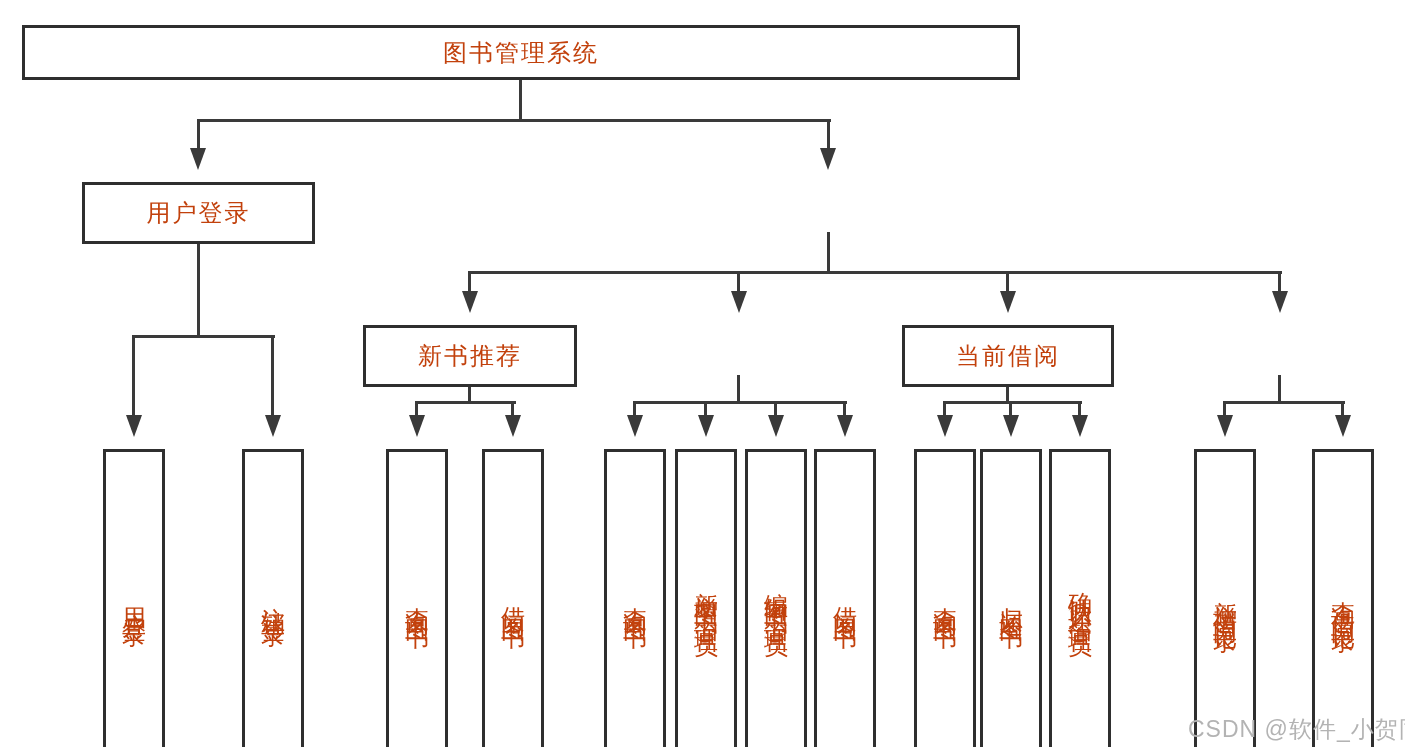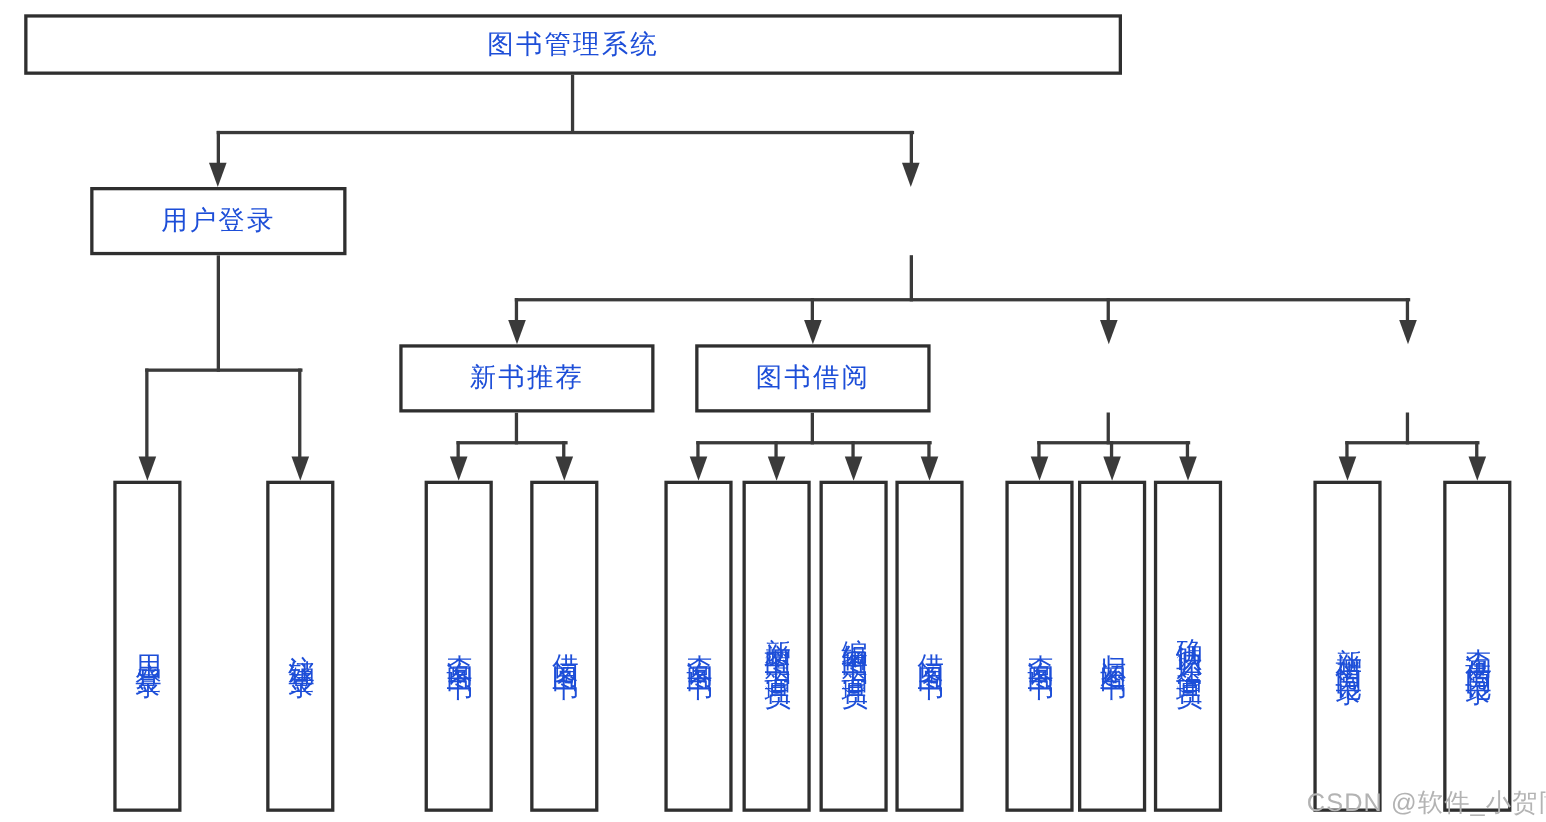--- a/index.html
+++ b/index.html
@@ -21,25 +21,26 @@
     background: #ffffff;
   }
   .node {
     position: absolute;
     box-sizing: border-box;
     border: 3px solid #2f2f2f;
     background: #ffffff;
     display: flex;
     align-items: center;
     justify-content: center;
-    color: #1d4ed8;
+    color: #c2410c;
     font-size: 24px;
     letter-spacing: 2px;
     line-height: 1;
     white-space: nowrap;
+    margin-top: 12px;
   }
   .leaf {
     writing-mode: vertical-rl;
     text-orientation: mixed;
     letter-spacing: 6px;
     white-space: normal;
     font-size: 24px;
   }
   .vline {
     position: absolute;
@@ -131,22 +132,22 @@
   <div class="hline" style="left:1223px; top:401px; width:122px;"></div>
   <div class="vline" style="left:1223px; top:401px; height:16px;"></div>
   <div class="arrow" style="left:1217px; top:415px;"></div>
   <div class="vline" style="left:1341px; top:401px; height:16px;"></div>
   <div class="arrow" style="left:1335px; top:415px;"></div>
 
   <div class="node" style="left:22px; top:13px; width:998px; height:55px;">图书管理系统</div>
 
   <div class="node" style="left:82px; top:170px; width:233px; height:62px;">用户登录</div>
 
-  <div class="node" style="left:363px; top:313px; width:232px; height:62px;">新书推荐</div>
-  <div class="node" style="left:632px; top:313px; width:214px; height:62px;">图书借阅</div>
+  <div class="node" style="left:363px; top:313px; width:214px; height:62px;">新书推荐</div>
+  <div class="node" style="left:902px; top:313px; width:212px; height:62px;">当前借阅</div>
 
   <div class="node leaf" style="left:103px; top:437px; width:62px; height:301px;">用户登录</div>
   <div class="node leaf" style="left:242px; top:437px; width:62px; height:301px;">注销登录</div>
 
   <div class="node leaf" style="left:386px; top:437px; width:62px; height:301px;">查询图书</div>
   <div class="node leaf" style="left:482px; top:437px; width:62px; height:301px;">借阅图书</div>
 
   <div class="node leaf" style="left:604px; top:437px; width:62px; height:301px;">查询图书</div>
   <div class="node leaf" style="left:675px; top:437px; width:62px; height:301px;">新增图书（管理员）</div>
   <div class="node leaf" style="left:745px; top:437px; width:62px; height:301px;">编辑图书（管理员）</div>

